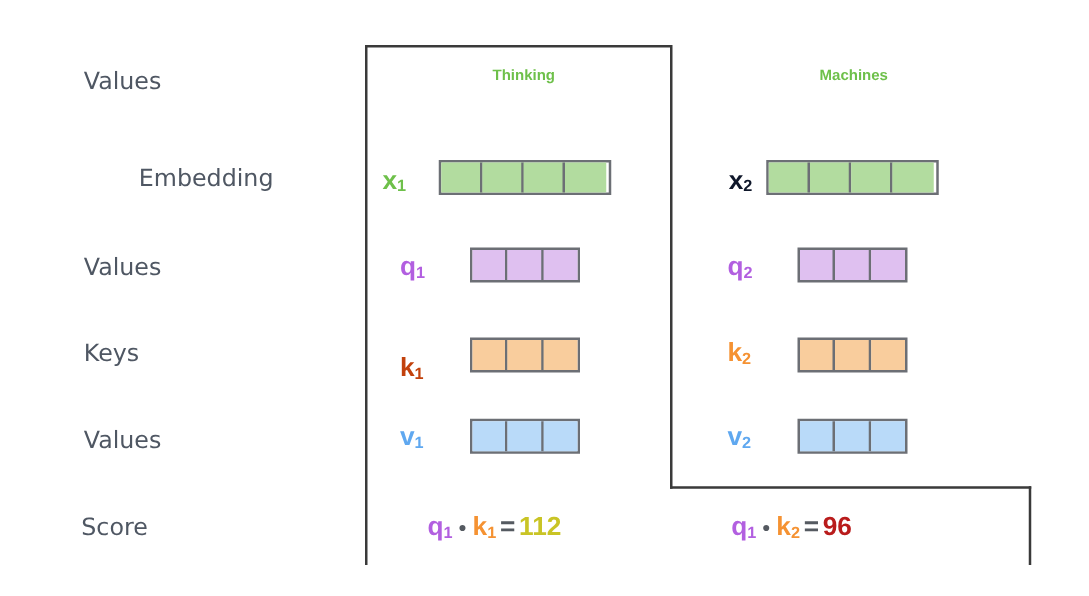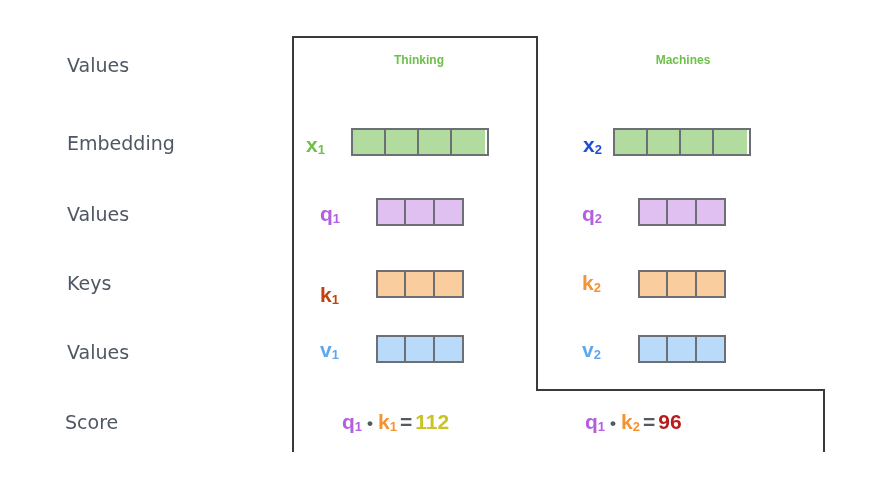--- a/index.html
+++ b/index.html
@@ -14,21 +14,21 @@
     .line { position:absolute; background:#3a3a3a; }
     .score { position:absolute; font-weight:bold; font-size:21px; white-space:nowrap; }
     .score sub { font-size:13px; vertical-align:-2px; }
     .dot { color:#555a61; font-size:17px; margin:0 5px; }
     .eq { color:#555a61; margin:0 3px; }
   </style>
 </head>
 <body>
 
 <div class="row-label" style="top:54px;">Values</div>
-<div class="row-label" style="top:132px;">Embedding</div>
+<div class="row-label" style="top:132px;margin-left:44px;">Embedding</div>
 <div class="row-label" style="top:203px;">Values</div>
 <div class="row-label" style="top:272px;">Keys</div>
 <div class="row-label" style="top:341px;">Values</div>
 <div class="row-label" style="top:411px; left:65px;text-align:center;">Score</div>
 
 <div class="line" style="left:292px; top:36px; width:245px; height:2px;"></div>
 <div class="line" style="left:292px; top:36px; width:2px; height:416px;"></div>
 <div class="line" style="left:536px; top:36px; width:2px; height:355px;"></div>
 <div class="line" style="left:536px; top:389px; width:289px; height:2px;"></div>
 <div class="line" style="left:823px; top:389px; width:2px; height:63px;"></div>
@@ -59,21 +59,21 @@
 
 <div class="sym" style="left:320px; top:338px; color:#5fa8f0;"><span>v</span><sub>1</sub></div>
 <div class="vec" style="left:376px; top:335px; width:88px;">
   <div class="cell" style="background:#b9daf9;width:29px;"></div>
     <div class="cell" style="background:#b9daf9;width:29px;"></div>
     <div class="cell" style="background:#b9daf9;width:28px;"></div>
 </div>
 
 <div class="word" style="left:583px; top:53px;">Machines</div>
 
-<div class="sym" style="left:583px; top:133px; color:#1d4ed8;"><span>x</span><sub>2</sub></div>
+<div class="sym" style="left:583px; top:133px; color:#0f172a;"><span>x</span><sub>2</sub></div>
 <div class="vec" style="left:613px; top:128px; width:138px;">
   <div class="cell" style="background:#b2dc9f;"></div>
     <div class="cell" style="background:#b2dc9f;"></div>
     <div class="cell" style="background:#b2dc9f;"></div>
     <div class="cell" style="background:#b2dc9f;"></div>
 </div>
 
 <div class="sym" style="left:582px; top:202px; color:#b25fe0;"><span>q</span><sub>2</sub></div>
 <div class="vec" style="left:638px; top:198px; width:88px;">
   <div class="cell" style="background:#dfc0f0;width:29px;"></div>

